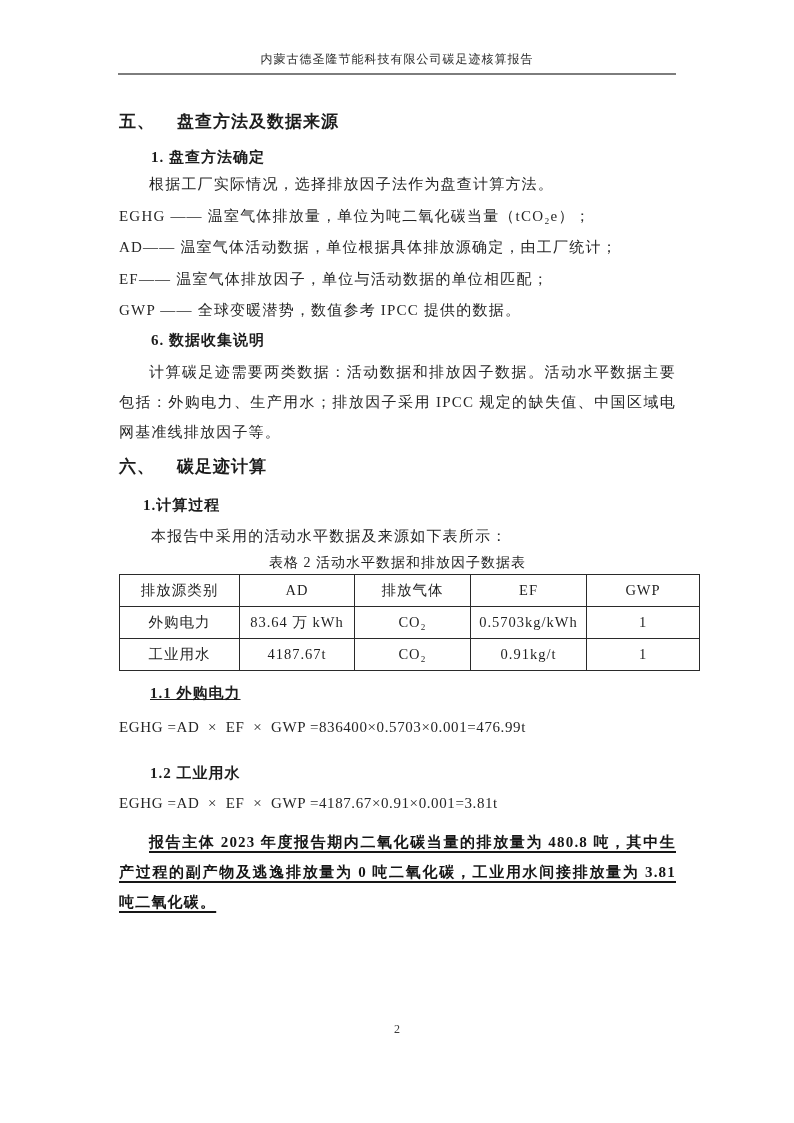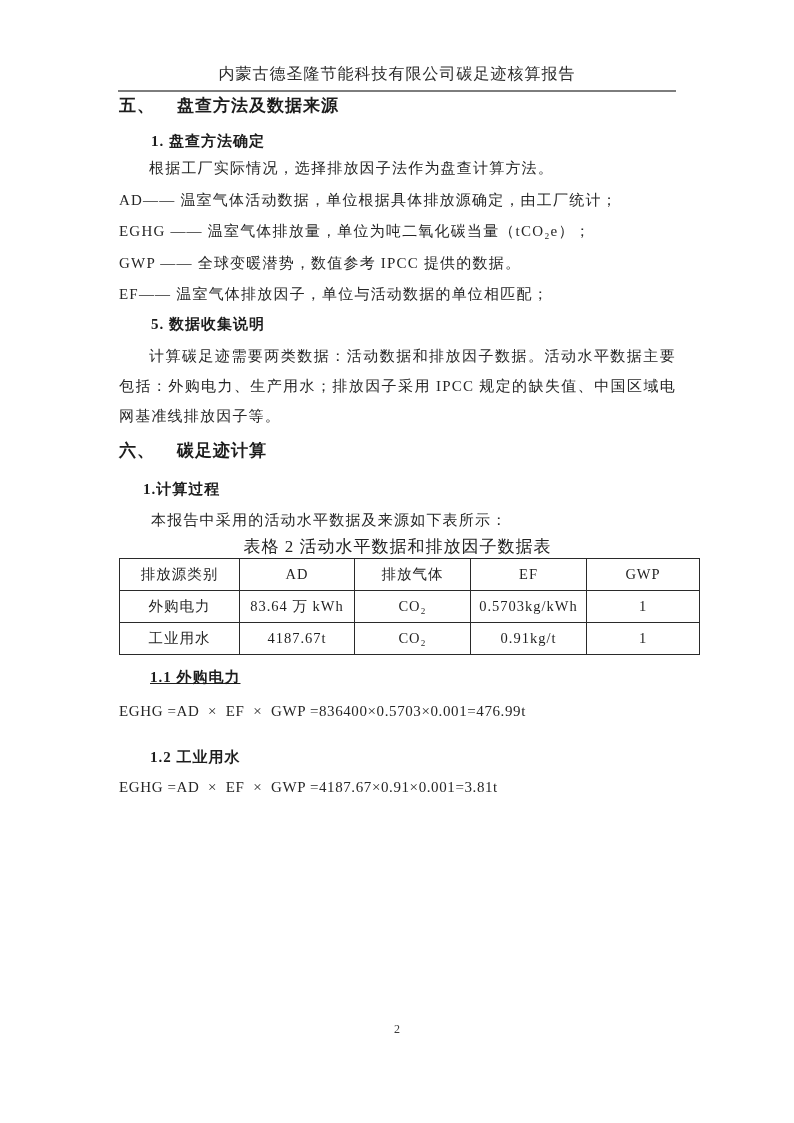--- a/index.html
+++ b/index.html
@@ -8,34 +8,34 @@
     width: 794px;
     height: 1123px;
     background: #ffffff;
     overflow: hidden;
     font-family: "Liberation Serif", "DejaVu Serif", serif;
     color: #262626;
   }
   
   .header {
     position: absolute;
-    top: 64px;
+    top: 51px;
     left: 118px;
     width: 558px;
     text-align: center;
-    font-size: 16px;
+    font-size: 12px;
     letter-spacing: 1px;
     color: #2b2b2b;
     padding-bottom: 5px;
     border-bottom: 2px solid #7d7d7d;
   }
   
   .content {
     position: absolute;
-    top: 84px;
+    top: 100px;
     left: 119px;
     width: 557px;
   }
   .h1 {
     margin: 10px 0 0 0;
     font-size: 17px;
     line-height: 24px;
     font-weight: bold;
     color: #1d1d1d;
     letter-spacing: 1px;
@@ -72,21 +72,21 @@
   }
   .para3 {
     margin-top: 5px;
     font-size: 15px;
     line-height: 31px;
     letter-spacing: 1.2px;
     text-indent: 32px;
   }
   .caption {
     margin-top: 2px;
-    font-size: 17px;
+    font-size: 14px;
     line-height: 18px;
     text-align: center;
     letter-spacing: 1px;
     color: #222222;
   }
   table.data {
     margin-top: 2px;
     width: 555px;
     border-collapse: collapse;
     table-layout: fixed;
@@ -151,27 +151,27 @@
   <div class="content">
 
     <div class="h1">
       <span class="h1-num">五、</span><span>盘查方法及数据来源</span>
     </div>
 
     <div class="sub s1">1. 盘查方法确定</div>
 
     <div class="block1">
       <div class="indent">根据工厂实际情况，选择排放因子法作为盘查计算方法。</div>
+      <div>EGHG —— 温室气体排放量，单位为吨二氧化碳当量（tCO₂e）；</div>
       <div>AD—— 温室气体活动数据，单位根据具体排放源确定，由工厂统计；</div>
-      <div>EGHG —— 温室气体排放量，单位为吨二氧化碳当量（tCO₂e）；</div>
+      <div>EF—— 温室气体排放因子，单位与活动数据的单位相匹配；</div>
       <div>GWP —— 全球变暖潜势，数值参考 IPCC 提供的数据。</div>
-      <div>EF—— 温室气体排放因子，单位与活动数据的单位相匹配；</div>
     </div>
 
-    <div class="sub s2">5. 数据收集说明</div>
+    <div class="sub s2">6. 数据收集说明</div>
 
     <div class="para2">计算碳足迹需要两类数据：活动数据和排放因子数据。活动水平数据主要包括：外购电力、生产用水；排放因子采用 IPCC 规定的缺失值、中国区域电网基准线排放因子等。</div>
 
     <div class="h1 s6">
       <span class="h1-num">六、</span><span>碳足迹计算</span>
     </div>
 
     <div class="sub s3">1.计算过程</div>
 
     <div class="para3">本报告中采用的活动水平数据及来源如下表所示：</div>
@@ -205,20 +205,21 @@
           </tr>
         </tbody>
     </table>
 
     <div class="sub s11">1.1 外购电力</div>
     <div class="calc c1">EGHG =AD  ×  EF  ×  GWP =836400×0.5703×0.001=476.99t</div>
 
     <div class="sub s12">1.2 工业用水</div>
     <div class="calc c2">EGHG =AD  ×  EF  ×  GWP =4187.67×0.91×0.001=3.81t</div>
 
+    <div class="conclusion">报告主体 2023 年度报告期内二氧化碳当量的排放量为 480.8 吨，其中生产过程的副产物及逃逸排放量为 0 吨二氧化碳，工业用水间接排放量为 3.81 吨二氧化碳。</div>
 
   </div>
 
   <div class="footer">
     <span>2</span>
   </div>
 
 </div>
 
 </body></html>

